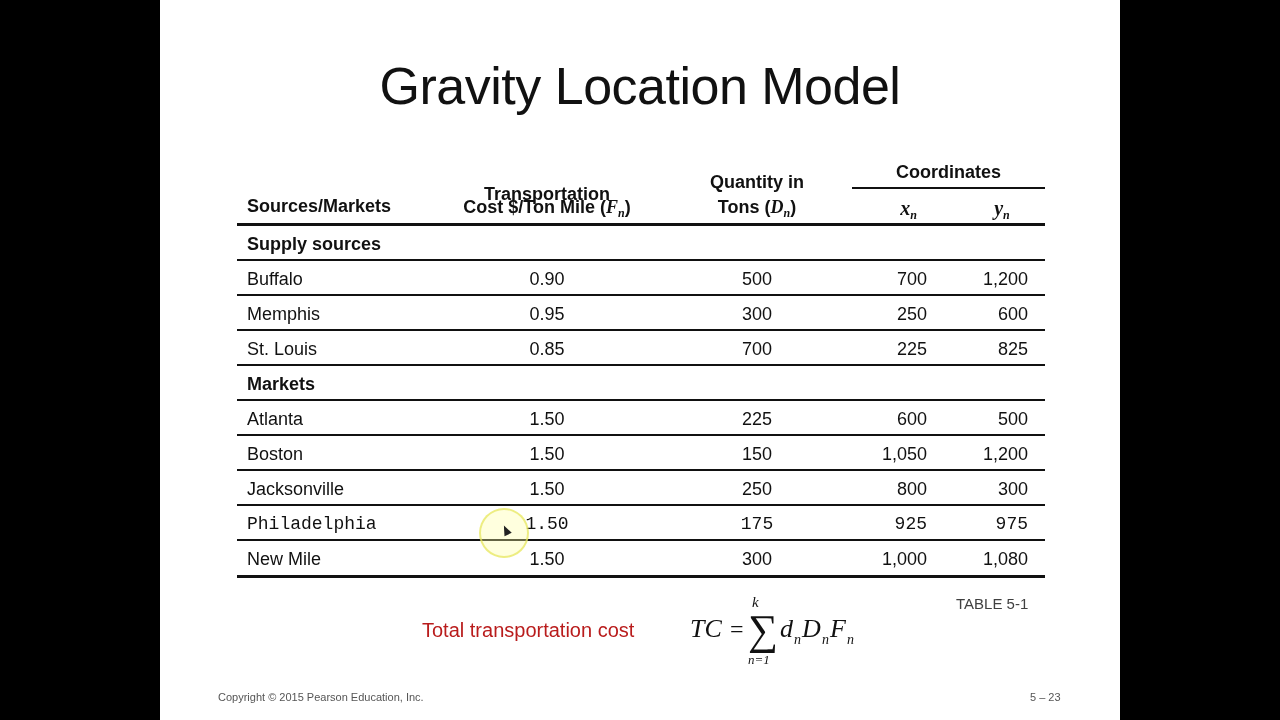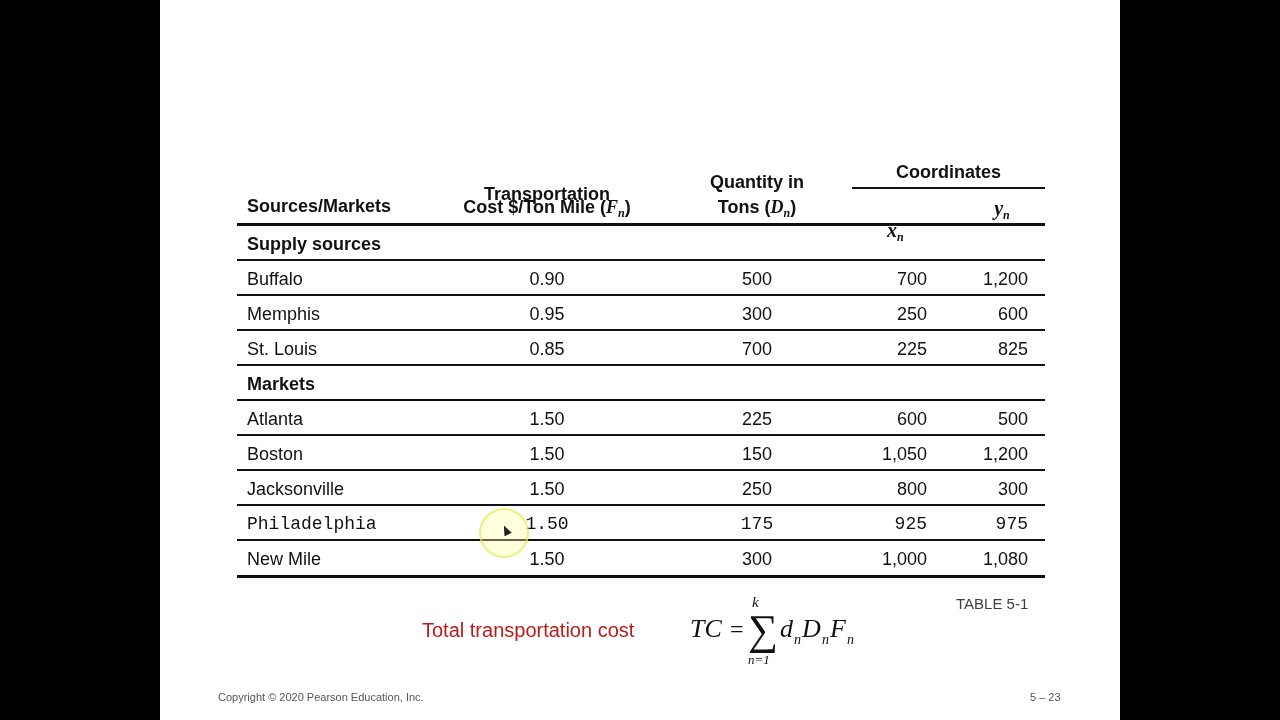--- a/index.html
+++ b/index.html
@@ -39,31 +39,32 @@
       background: rgba(255,255,160,0.35); border: 2px solid rgba(230,230,90,0.7);
     }
     .cursor-arrow { position: absolute; left: 342px; top: 525px; width: 0; height: 0;
       border-left: 4px solid transparent; border-right: 4px solid transparent; border-bottom: 10px solid #222;
       transform: rotate(-25deg); }
   </style>
 </head>
 <body>
 
 <div class="slide">
+  <div class="title">Gravity Location Model</div>
 
   <div class="tbl">
 
     <div class="hdr" style="left:10px; top:36px;">Sources/Markets</div>
     <div class="hdr" style="left:200px; top:24px; width:220px; text-align:center;">Transportation</div>
     <div class="hdr" style="left:190px; top:37px; width:240px; text-align:center;"><span>Cost $/Ton Mile (</span><span class="italic-serif">F</span><span class="italic-serif sub">n</span><span>)</span></div>
     <div class="hdr" style="left:440px; top:12px; width:160px; text-align:center;">Quantity in</div>
     <div class="hdr" style="left:440px; top:37px; width:160px; text-align:center;"><span>Tons (</span><span class="italic-serif">D</span><span class="italic-serif sub">n</span><span>)</span></div>
     <div class="hdr" style="left:615px; top:2px; width:193px; text-align:center;">Coordinates</div>
     <div class="hline" style="left:615px; width:193px; top:27px; height:2px;"></div>
-    <div class="hdr" style="left:650px; top:37px; width:30px; text-align:left; font-size:20px;margin-top:22px;"><span class="italic-serif">x</span><span class="italic-serif sub">n</span></div>
+    <div class="hdr" style="left:650px; top:37px; width:30px; text-align:right; font-size:20px;"><span class="italic-serif">x</span><span class="italic-serif sub">n</span></div>
     <div class="hdr" style="left:750px; top:37px; width:30px; text-align:center; font-size:20px;"><span class="italic-serif">y</span><span class="italic-serif sub">n</span></div>
     <div class="hline" style="top:63px; height:3px;"></div>
 
     <div class="row" style="top:66px;">
       <span class="cell c0 section">Supply sources</span>
     </div>
     <div class="hline" style="top:99px; height:2px;"></div>
 
     <div class="row" style="top:101px;">
       <span class="cell c0">Buffalo</span>
@@ -153,18 +154,18 @@
     <span style="position:absolute; left:60px; top:10px; font-size:42px; font-style:normal;">∑</span>
     <span style="position:absolute; left:60px; top:56px; font-size:13px;">n=1</span>
     <span style="position:absolute; left:92px; top:18px; font-size:26px;">d</span>
     <span style="position:absolute; left:106px; top:36px; font-size:14px;">n</span>
     <span style="position:absolute; left:114px; top:18px; font-size:26px;">D</span>
     <span style="position:absolute; left:134px; top:36px; font-size:14px;">n</span>
     <span style="position:absolute; left:142px; top:18px; font-size:26px;">F</span>
     <span style="position:absolute; left:159px; top:36px; font-size:14px;">n</span>
   </div>
 
-  <div class="footer-left">Copyright © 2020 Pearson Education, Inc.</div>
+  <div class="footer-left">Copyright © 2015 Pearson Education, Inc.</div>
   <div class="footer-right">5 – 23</div>
 
   <div class="cursor-ring"></div>
   <div class="cursor-arrow"></div>
 </div>
 
 </body></html>

